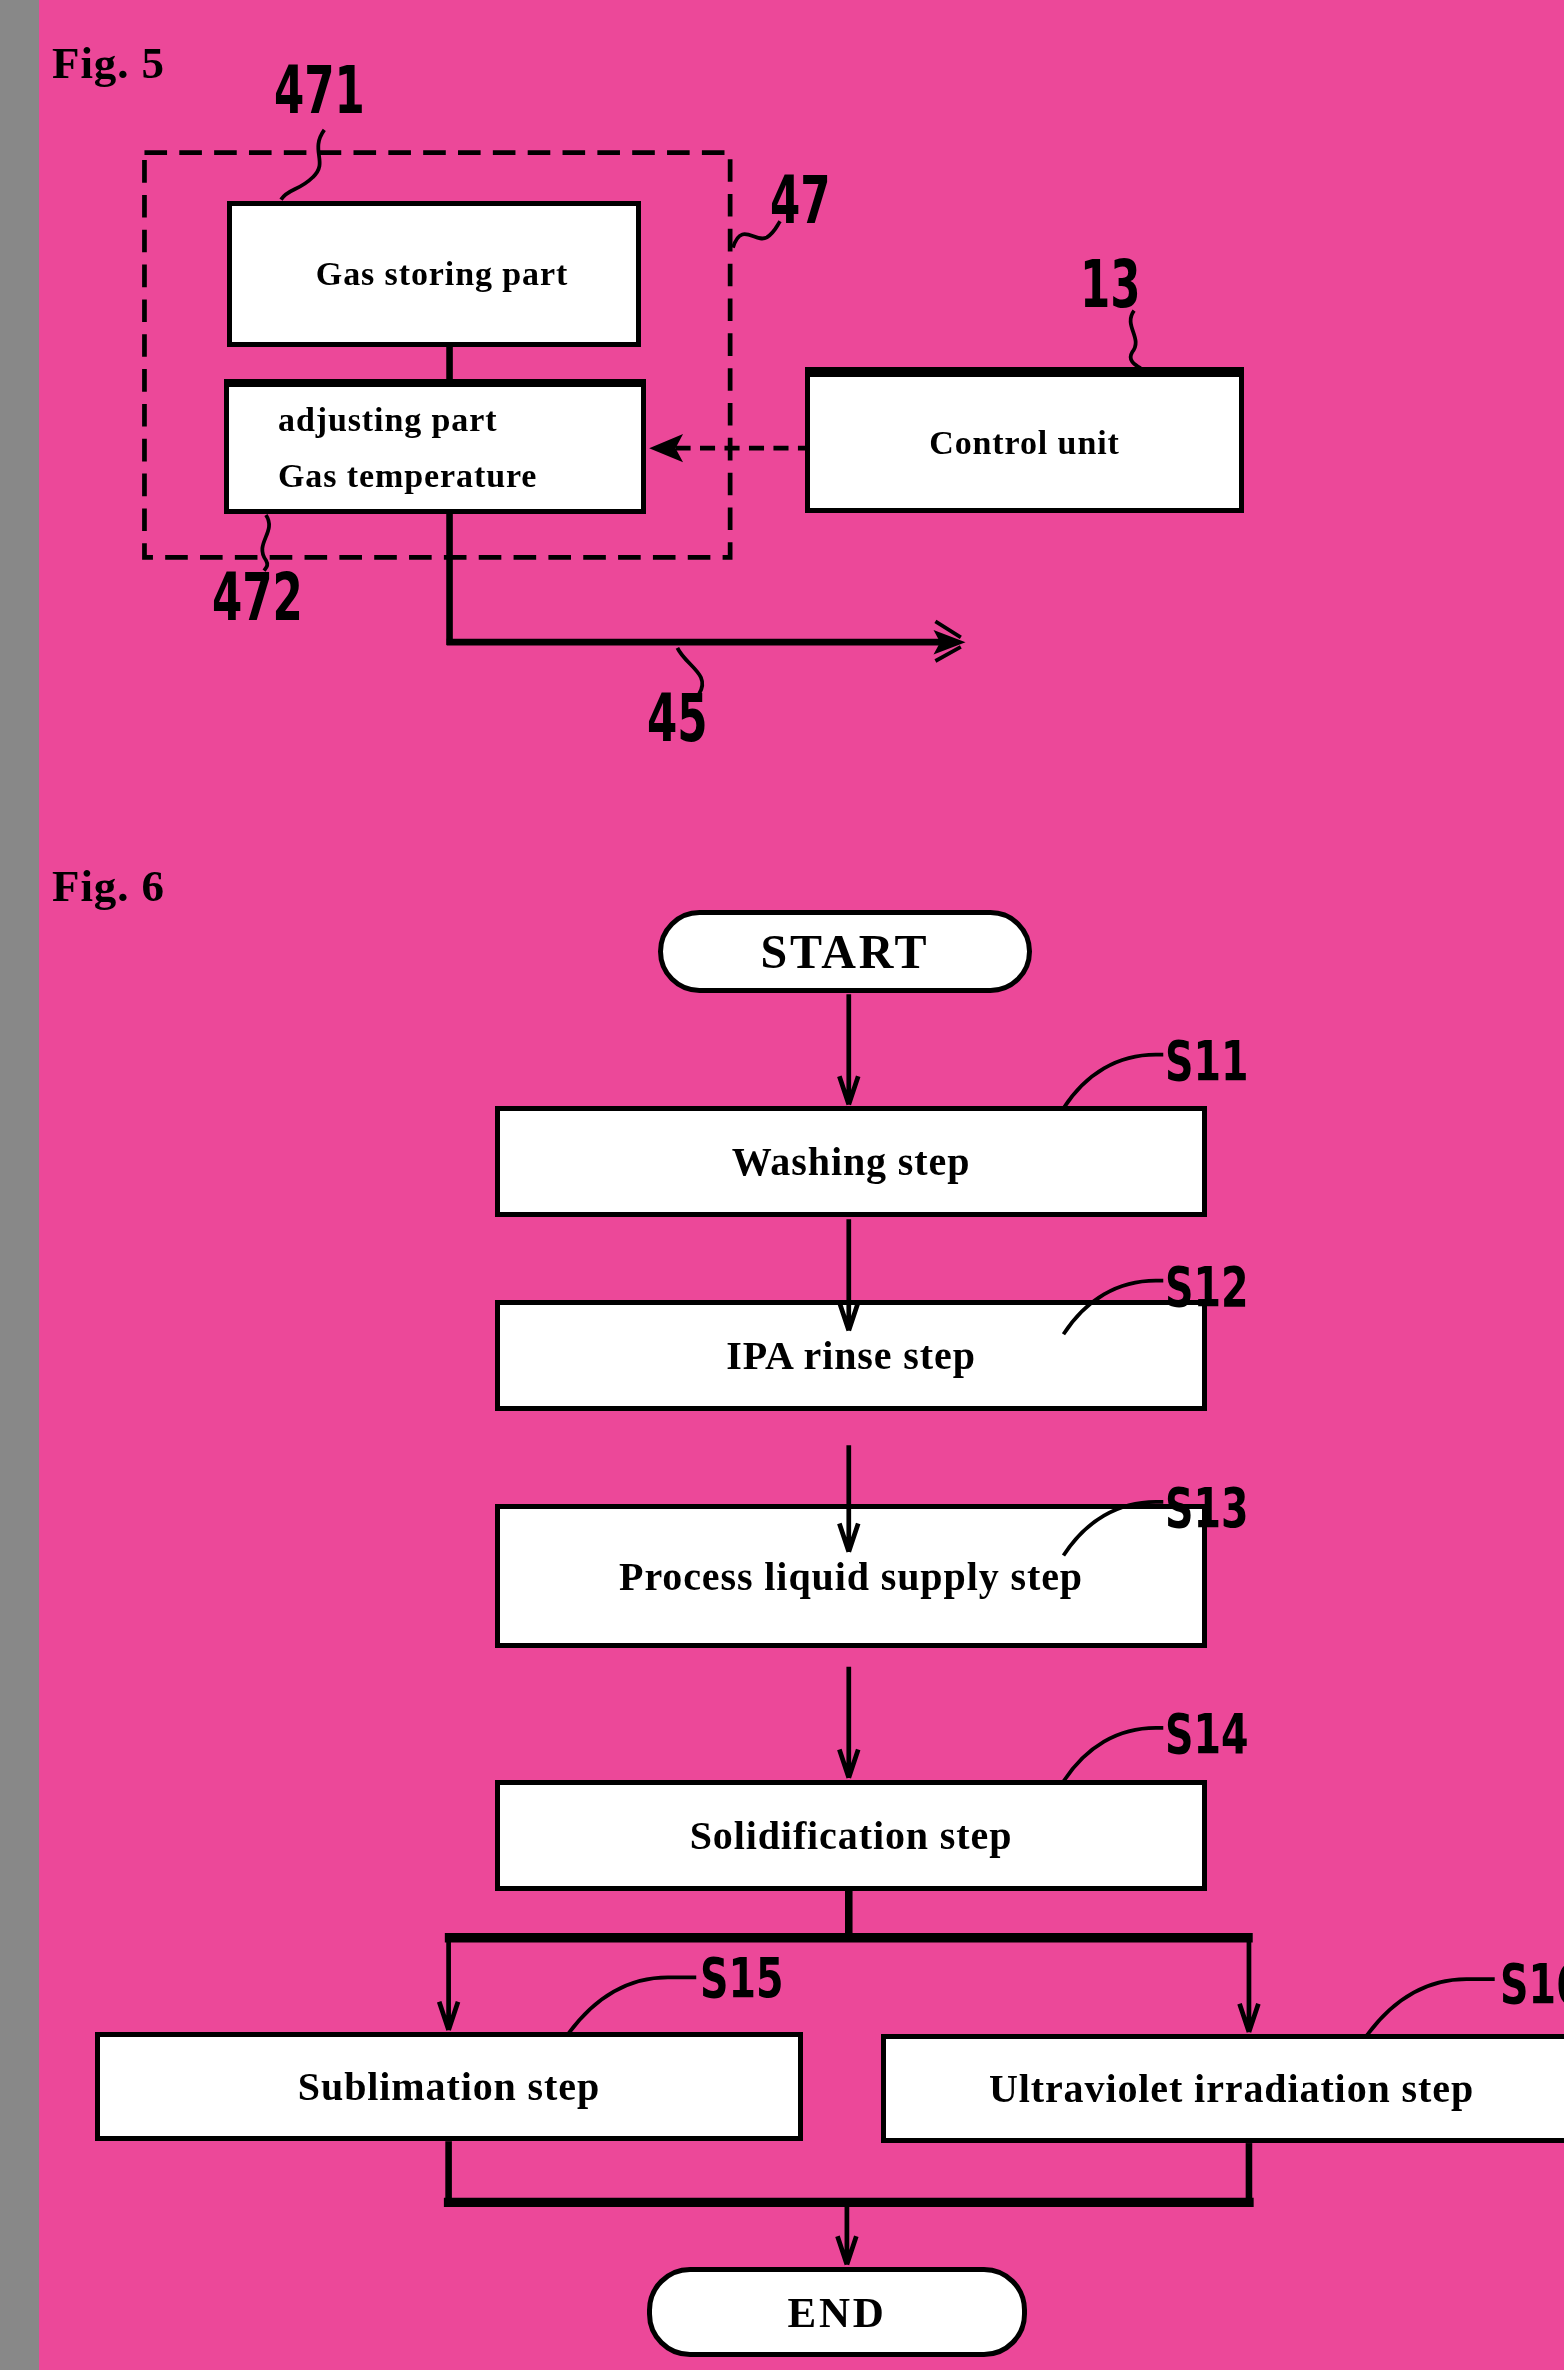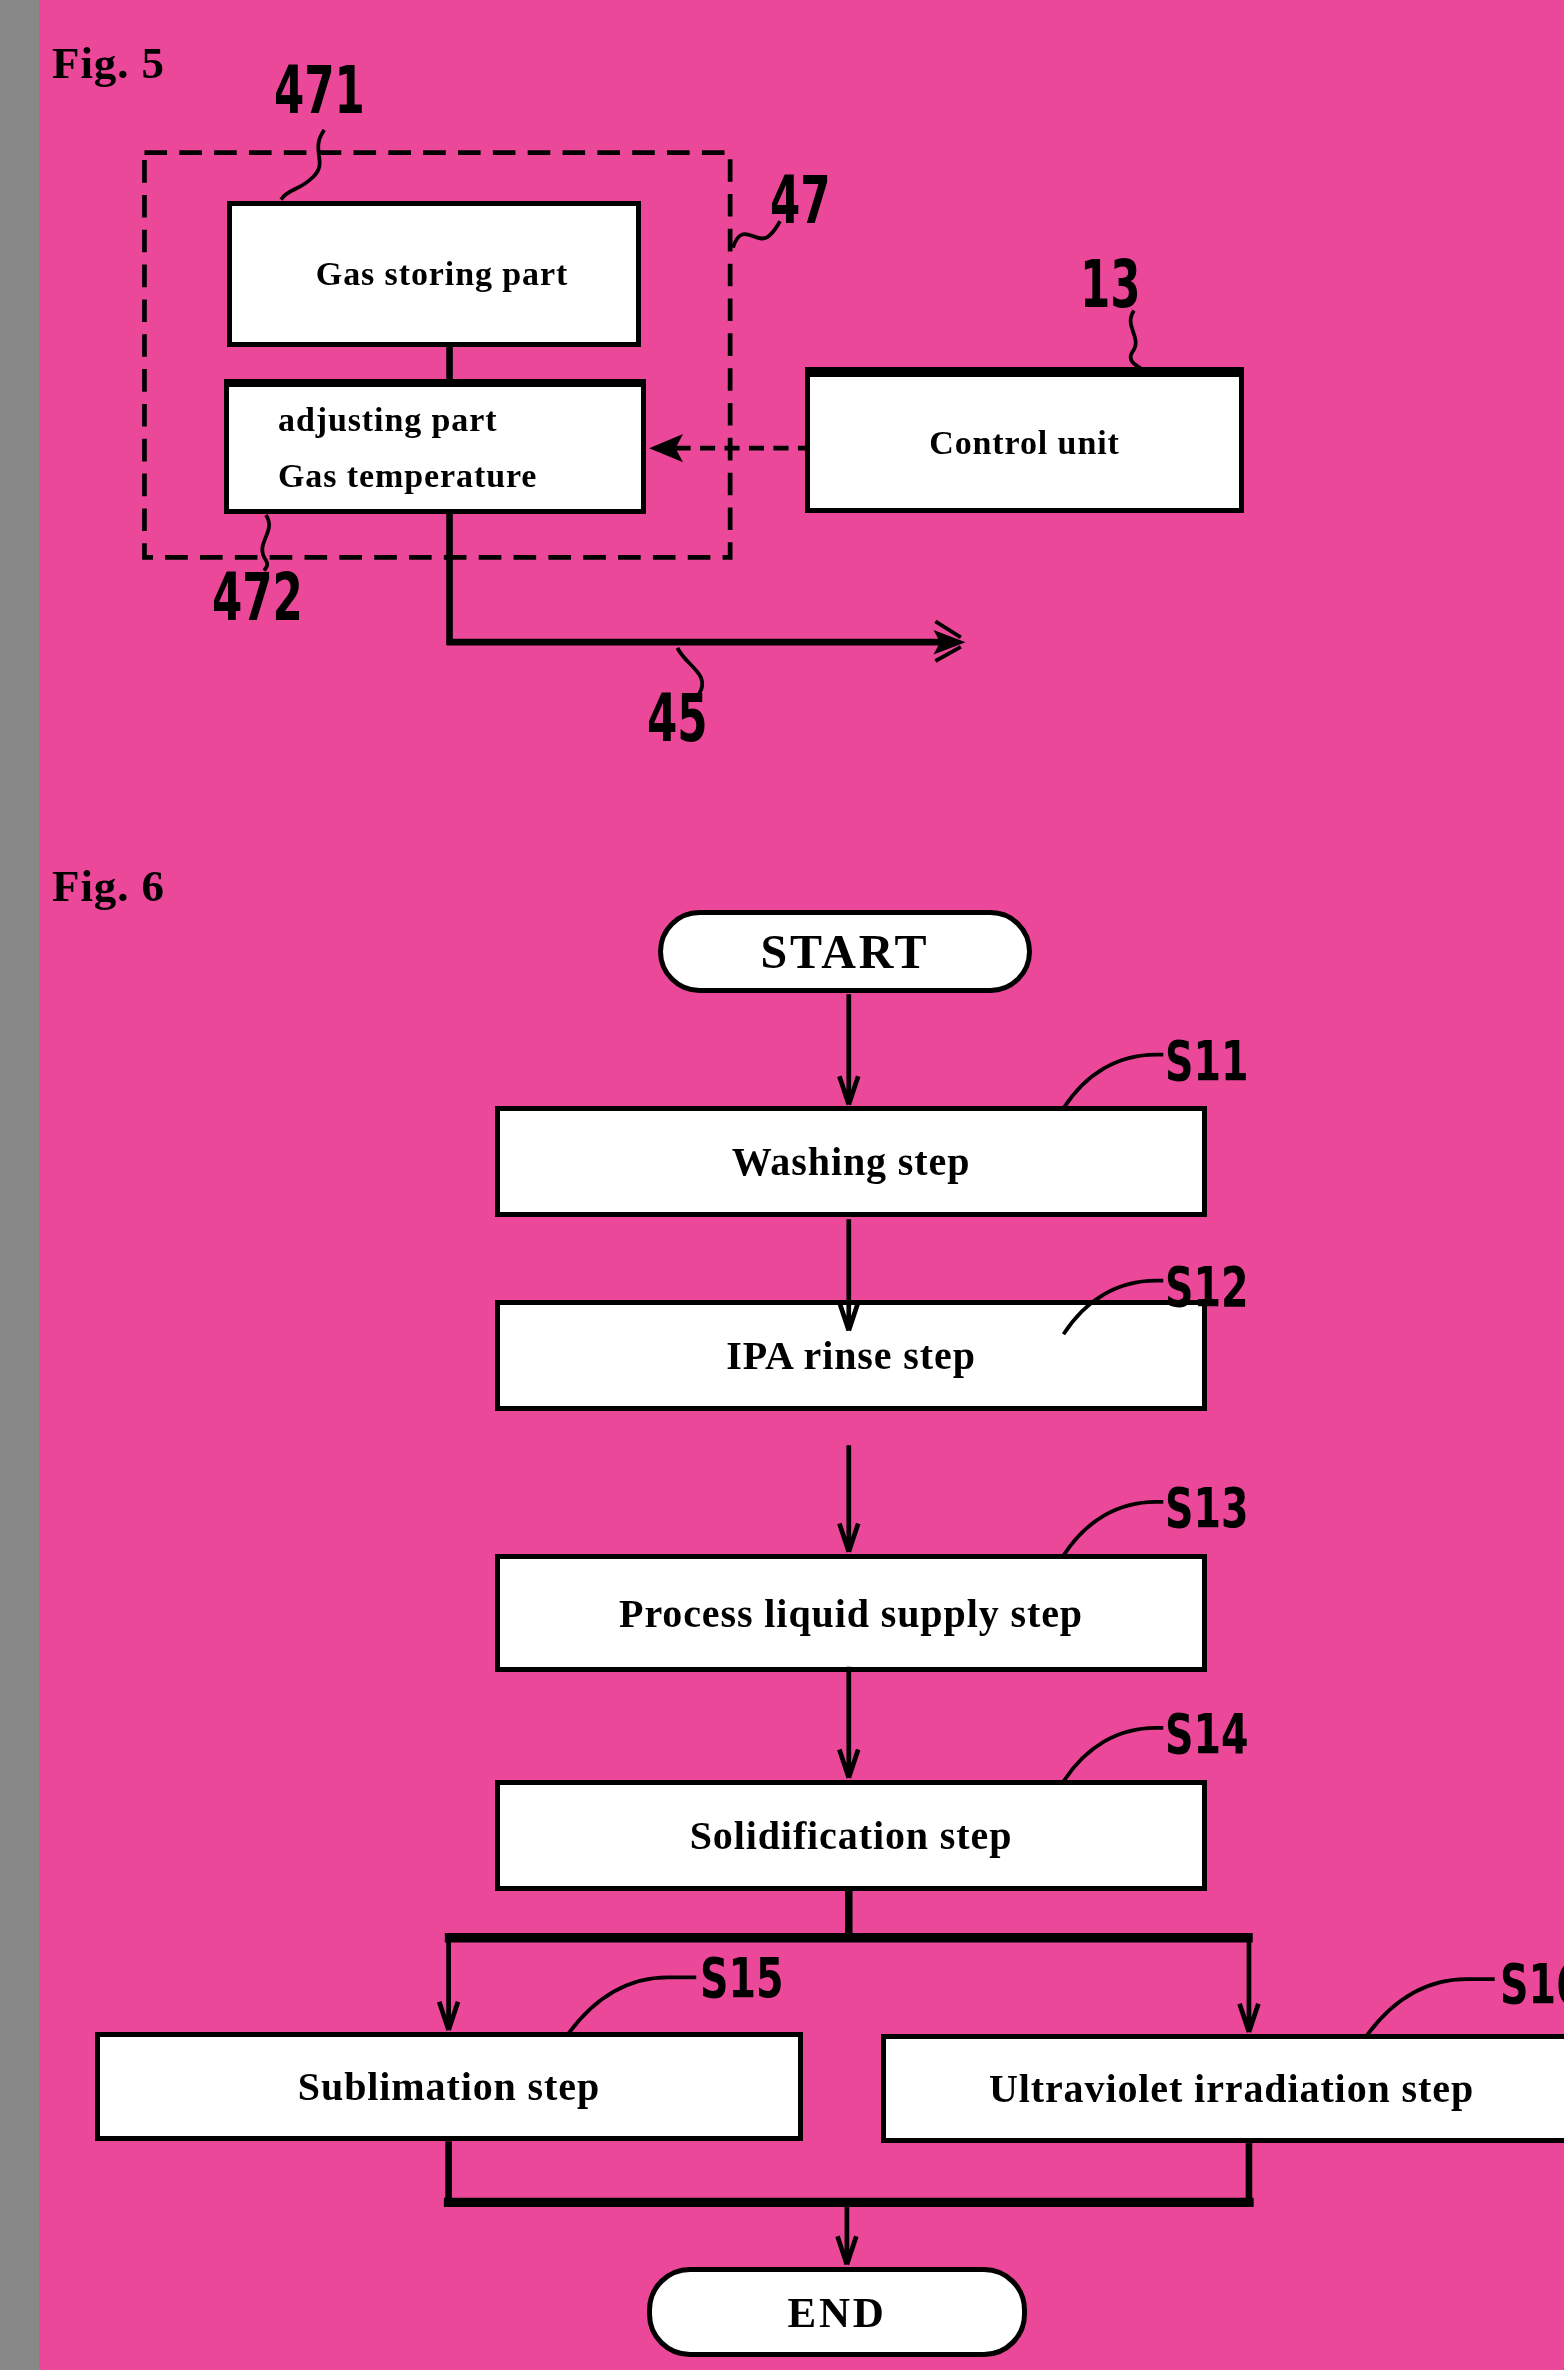--- a/index.html
+++ b/index.html
@@ -75,21 +75,21 @@
   <div class="box step" style="left:456px;top:1106px;width:712px;height:111px;">
     <span>Washing step</span>
   </div>
   <div class="stag" style="left:1126px;top:1034px;">S11</div>
 
   <div class="box step" style="left:456px;top:1300px;width:712px;height:111px;">
     <span>IPA rinse step</span>
   </div>
   <div class="stag" style="left:1126px;top:1260px;">S12</div>
 
-  <div class="box step" style="left:456px;top:1554px;width:712px;height:118px;">
+  <div class="box step" style="left:456px;top:1504px;width:712px;height:144px;">
     <span>Process liquid supply step</span>
   </div>
   <div class="stag" style="left:1126px;top:1481px;">S13</div>
 
   <div class="box step" style="left:456px;top:1780px;width:712px;height:111px;">
     <span>Solidification step</span>
   </div>
   <div class="stag" style="left:1126px;top:1707px;">S14</div>
 
   <div class="box step" style="left:56px;top:2032px;width:708px;height:109px;">

